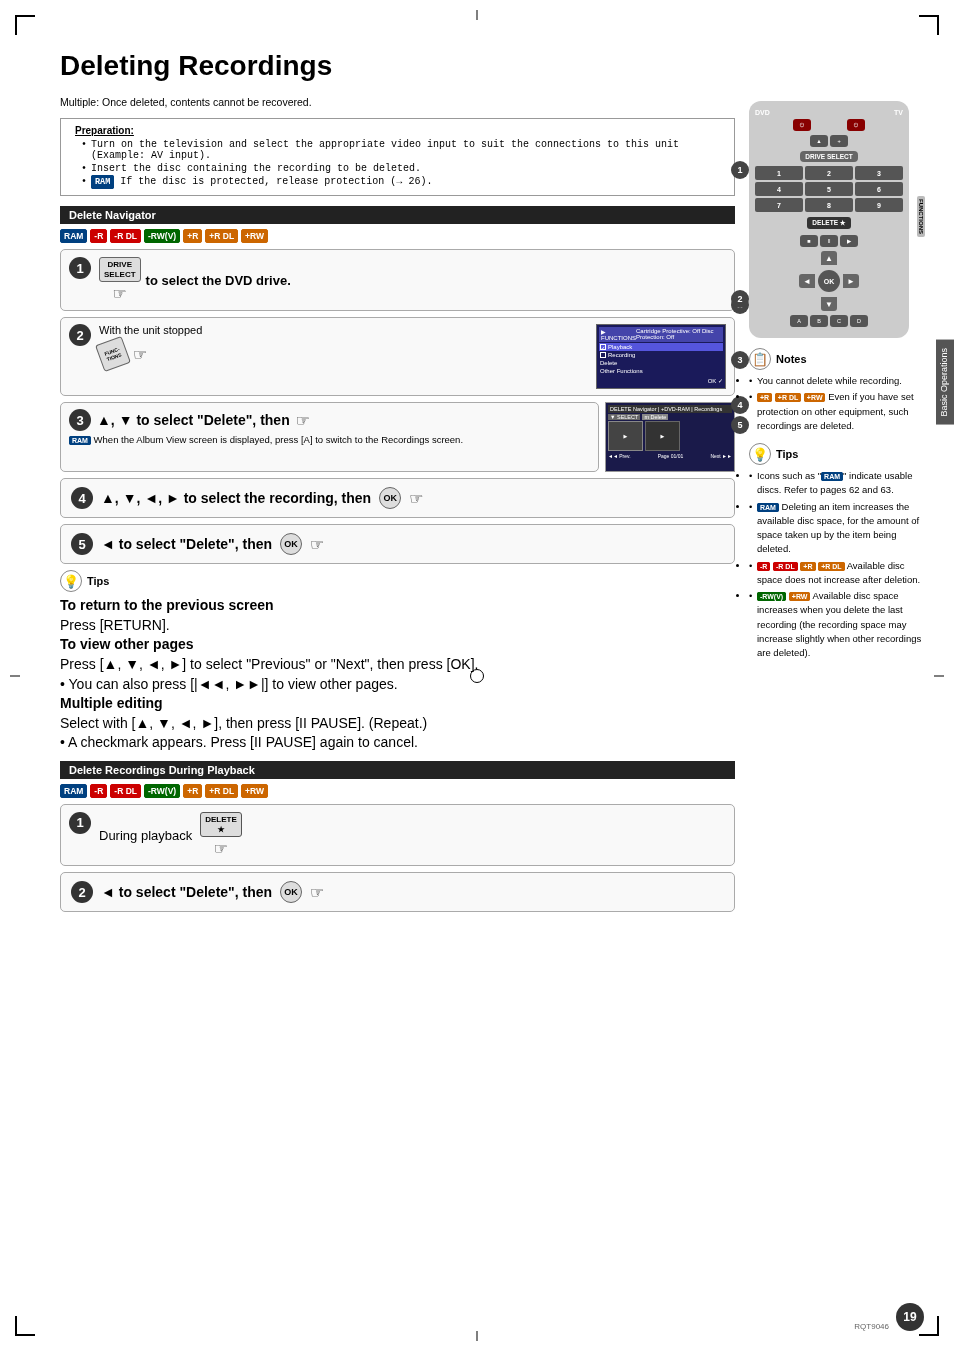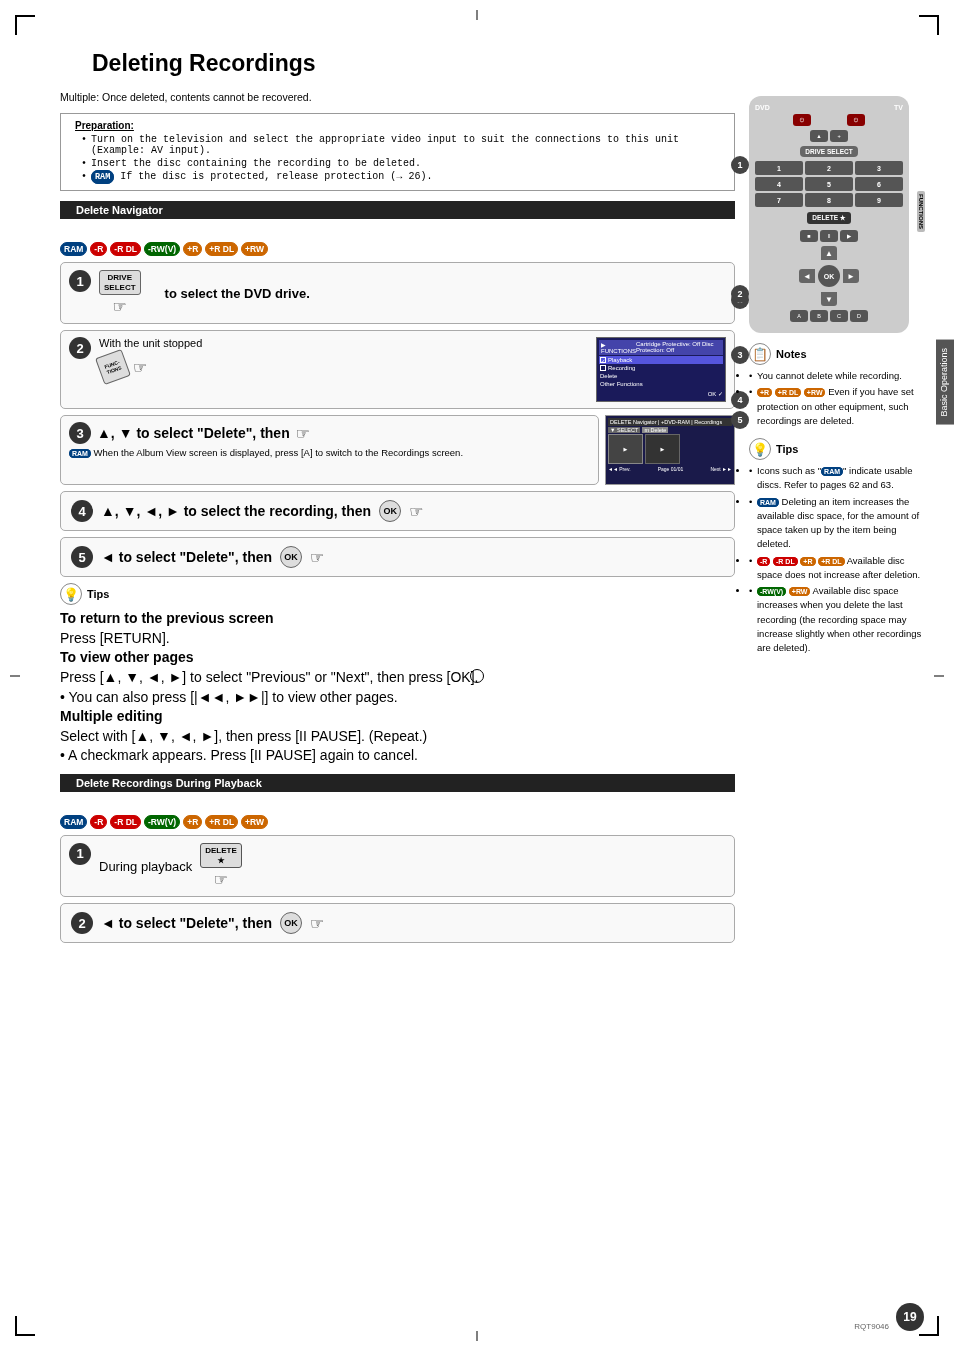--- a/index.html
+++ b/index.html
@@ -39,25 +39,24 @@
       position: absolute;
       background: #000;
     }
     .crosshair-top { top: 10px; left: 50%; width: 1px; height: 10px; transform: translateX(-50%); }
     .crosshair-bottom { bottom: 10px; left: 50%; width: 1px; height: 10px; transform: translateX(-50%); }
     .crosshair-left { left: 10px; top: 50%; height: 1px; width: 10px; transform: translateY(-50%); }
     .crosshair-right { right: 10px; top: 50%; height: 1px; width: 10px; transform: translateY(-50%); }
     .center-circle { position: absolute; top: 50%; left: 50%; width: 14px; height: 14px; border: 1px solid #000; border-radius: 50%; transform: translate(-50%, -50%); }
 
     .page-title {
-      font-size: 23px;
+      font-size: 28px;
       font-weight: bold;
       margin-bottom: 14px;
       margin-top: 10px;
-      margin-left: 32px;
     }
 
     
     .side-tab {
       position: absolute;
       right: 0;
       top: 340px;
       background: #555;
       color: #fff;
       font-size: 9px;
@@ -118,38 +117,38 @@
       position: absolute;
       left: 0;
     }
 
     
     .section-header {
       background: #222;
       color: #fff;
       font-weight: bold;
       font-size: 11px;
-      padding: 3px 16px;
-      margin-bottom: 23px;
+      padding: 3px 9px;
+      margin-bottom: 5px;
     }
 
     
     .badge-strip {
       display: flex;
       gap: 3px;
       align-items: center;
       margin-bottom: 6px;
       flex-wrap: wrap;
     }
     .badge {
       font-size: 8.5px;
       font-weight: bold;
       padding: 1px 3px;
       border: 1px solid #000;
-      border-radius: 7px;
+      border-radius: 2px;
     }
     .badge-blue { background: #004080; color: #fff; border-color: #004080; }
     .badge-red { background: #c00; color: #fff; border-color: #c00; }
     .badge-green { background: #006600; color: #fff; border-color: #006600; }
     .badge-orange { background: #cc6600; color: #fff; border-color: #cc6600; }
 
     
     .step-box {
       border: 1.5px solid #aaa;
       border-radius: 5px;
@@ -548,21 +547,21 @@
         <span class="badge badge-red">-R</span>
         <span class="badge badge-red">-R DL</span>
         <span class="badge badge-green">-RW(V)</span>
         <span class="badge badge-orange">+R</span>
         <span class="badge badge-orange">+R DL</span>
         <span class="badge badge-orange">+RW</span>
       </div>
 
       <div class="step-box">
         <div class="big-step-num">1</div>
-        <div style="display:flex; align-items:center; gap:24px; flex:1;">
+        <div style="display:flex; align-items:center; gap:5px; flex:1;">
           <div style="text-align:center;">
             <div class="drive-select-btn">DRIVE<br>SELECT</div>
             <div style="font-size:16px; margin-top:2px;">☞</div>
           </div>
           <div class="step-content">
             <span class="step-main">to select the DVD drive.</span>
           </div>
         </div>
       </div>
 

